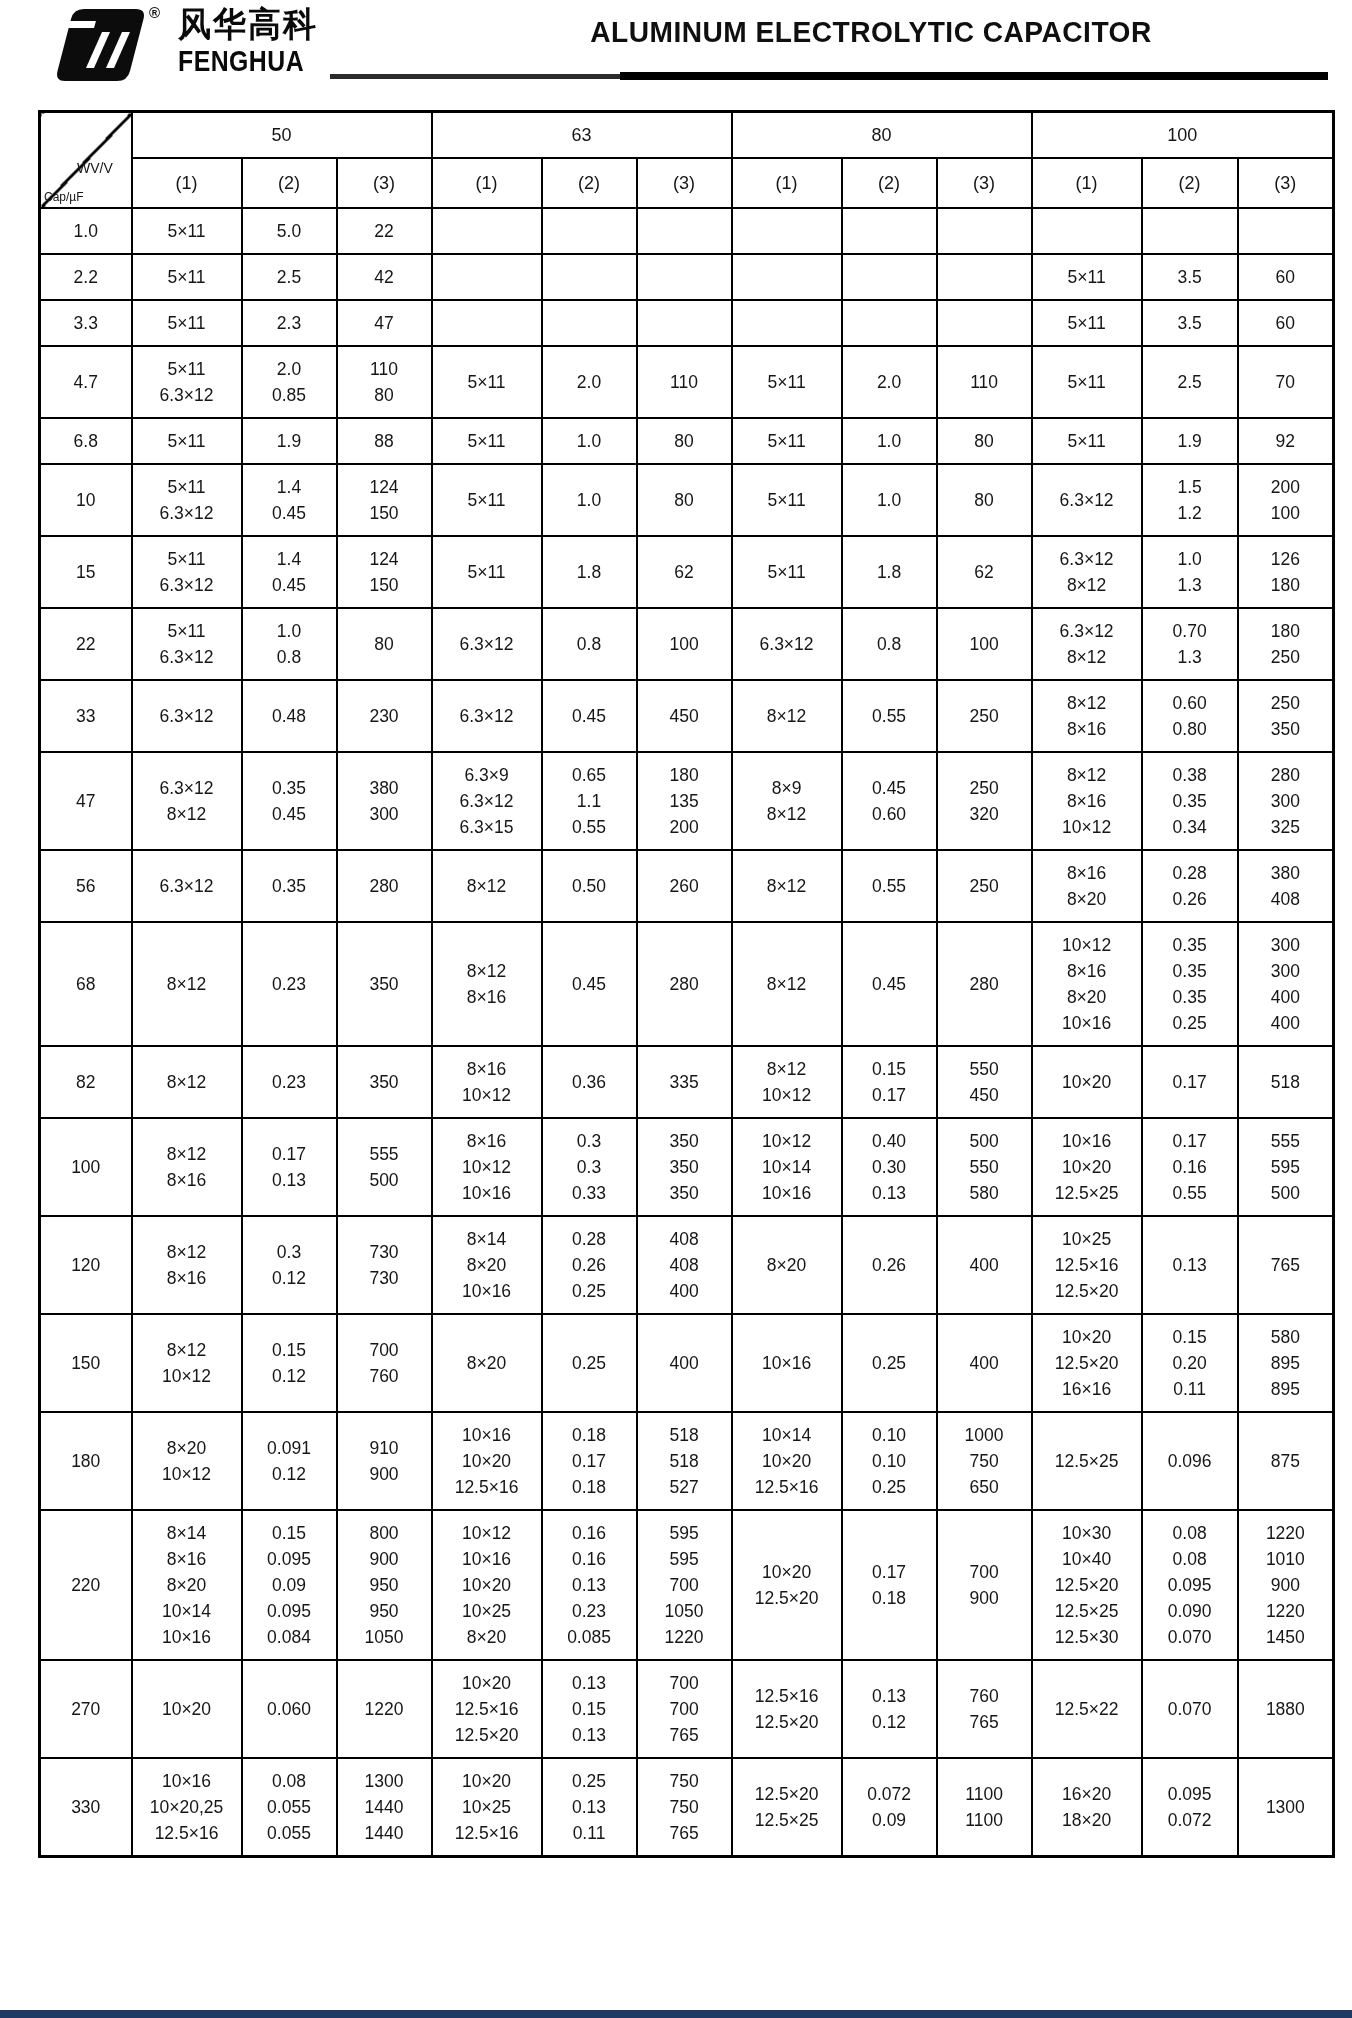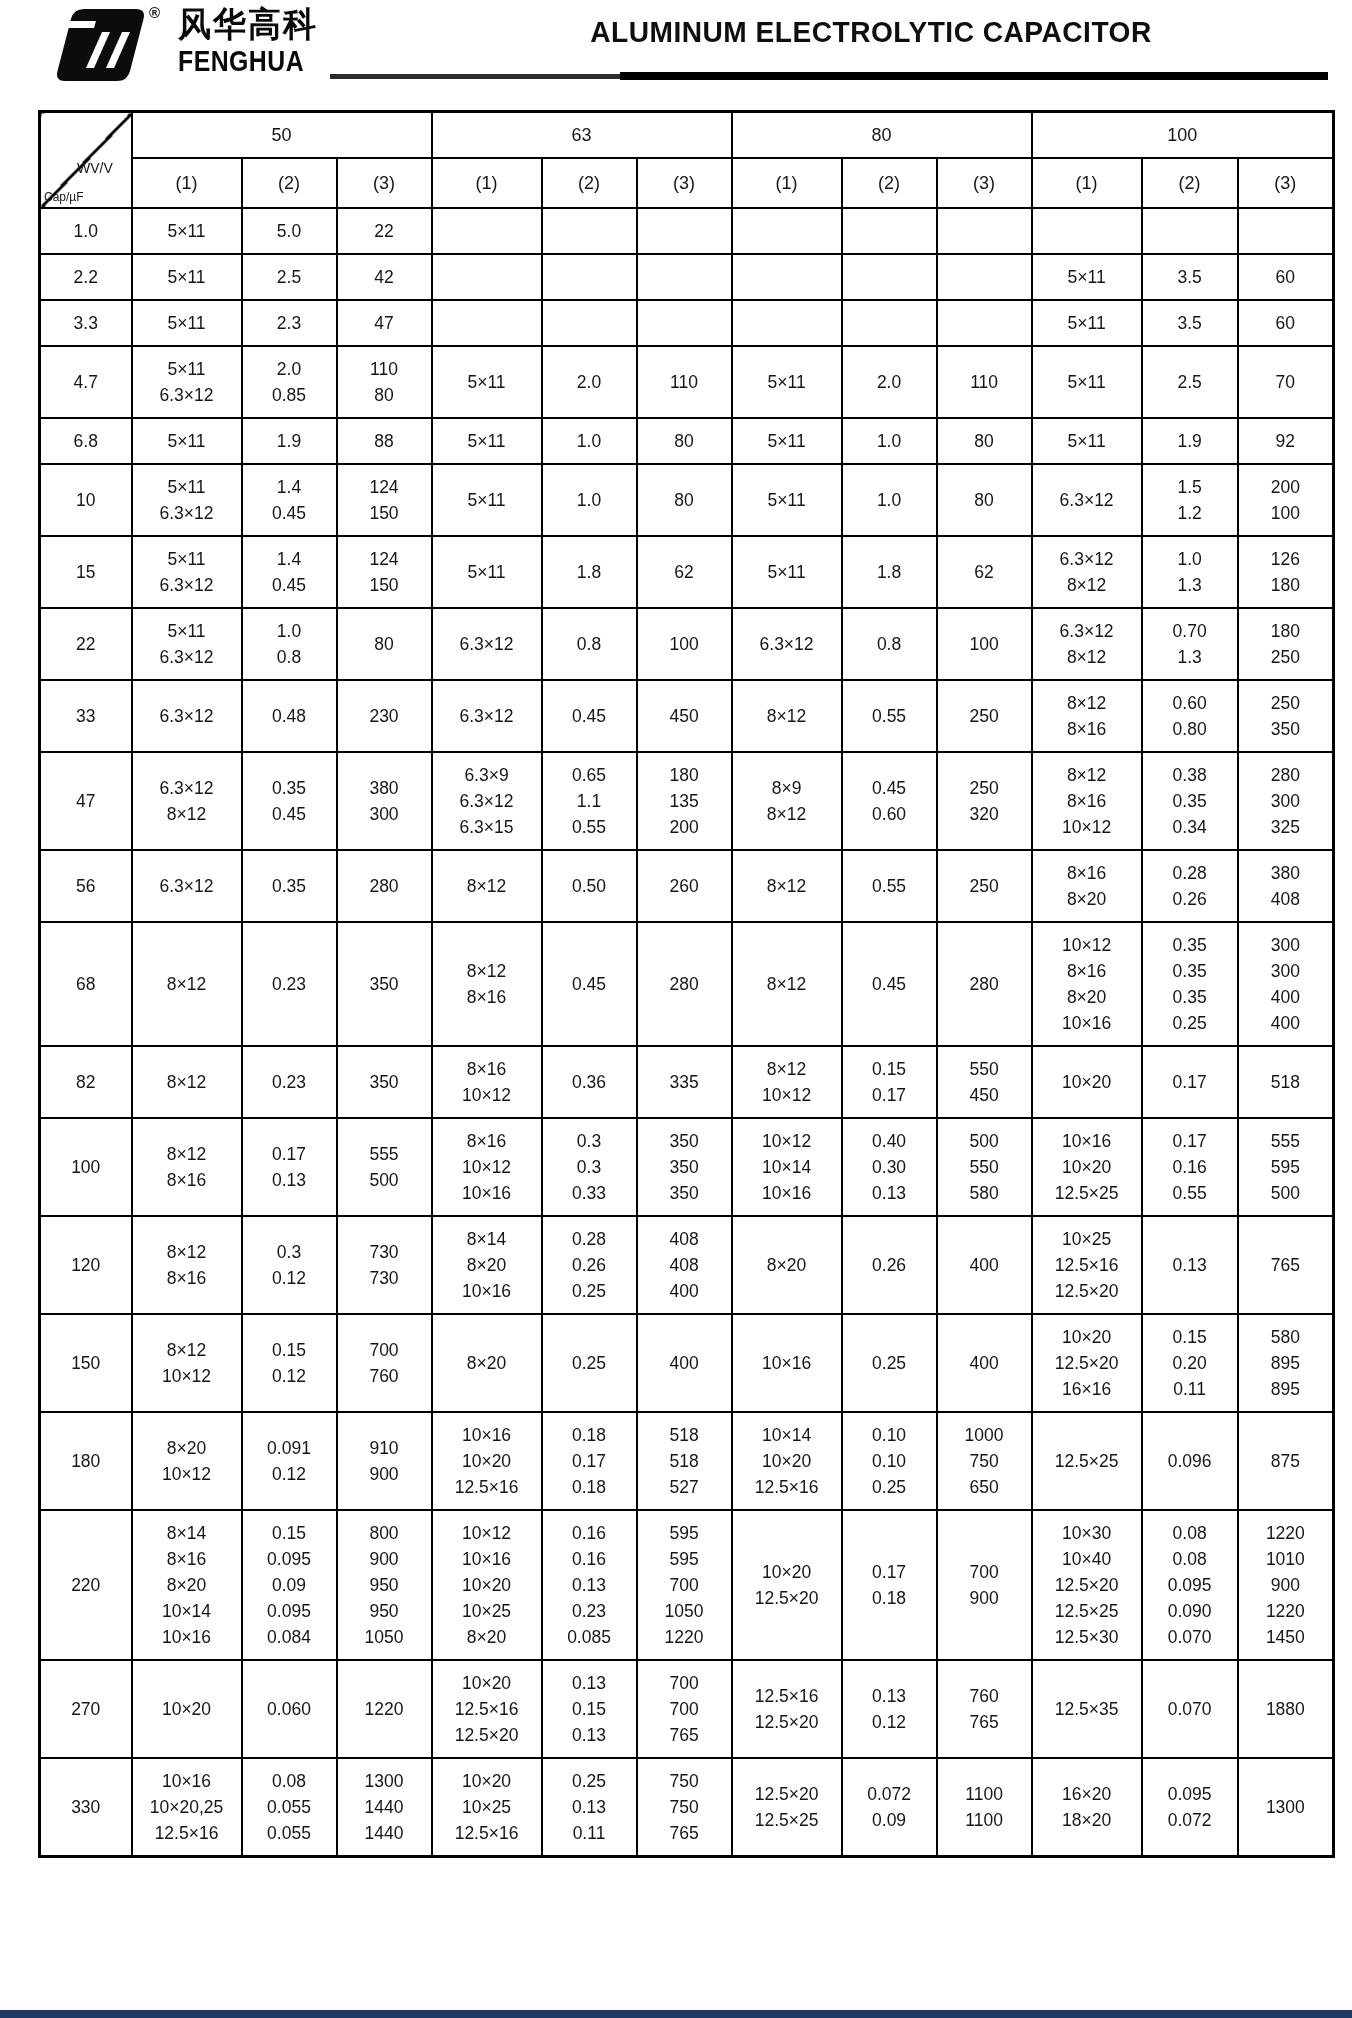--- a/index.html
+++ b/index.html
@@ -589,21 +589,21 @@
 0.13</td>
           <td>700
 700
 765</td>
           <td>12.5×16
 12.5×20</td>
           <td>0.13
 0.12</td>
           <td>760
 765</td>
-          <td>12.5×35</td>
+          <td>12.5×22</td>
           <td>0.070</td>
           <td>1880</td>
         </tr>
         <tr>
           <td>330</td>
           <td>10×16
 10×20,25
 12.5×16</td>
           <td>0.08
 0.055

